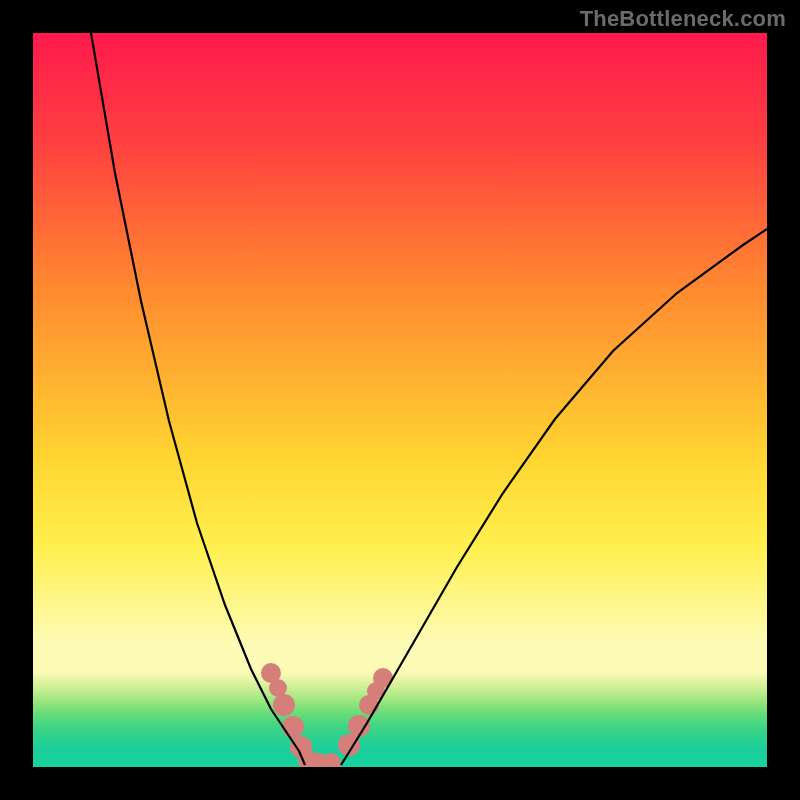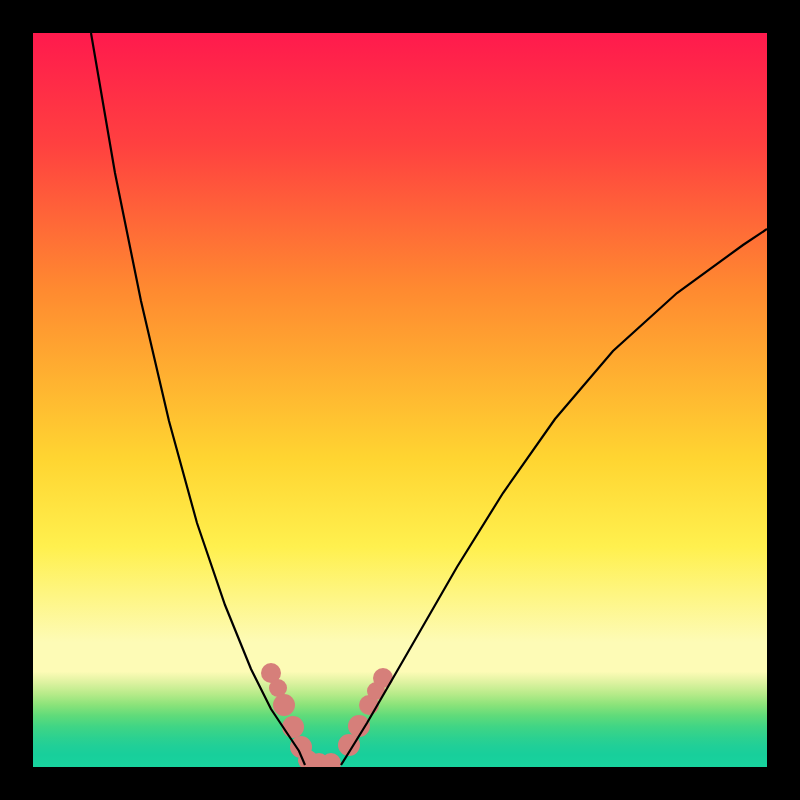--- a/index.html
+++ b/index.html
@@ -81,13 +81,14 @@
           <circle cx="316" cy="712" r="11" fill="#d67f7a"></circle>
           <circle cx="326" cy="693" r="11" fill="#d67f7a"></circle>
           <circle cx="336" cy="672" r="10" fill="#d67f7a"></circle>
           <circle cx="343" cy="658" r="9" fill="#d67f7a"></circle>
           <circle cx="350" cy="645" r="10" fill="#d67f7a"></circle>
         </g>
       <path id="left-curve" fill="none" stroke="#000" stroke-width="2.2" d="M58 0 L82 140 L108 268 L136 388 L164 490 L192 572 L218 636 L238 676 L254 700 L266 718 L272 732"></path>
       <path id="right-curve" fill="none" stroke="#000" stroke-width="2.2" d="M308 732 L318 716 L334 690 L356 652 L386 600 L424 534 L470 460 L522 386 L580 318 L644 260 L710 212 L734 196"></path>
     </svg>
   </div>
+  <div class="watermark">TheBottleneck.com</div>
 </div>
 
 </body></html>

